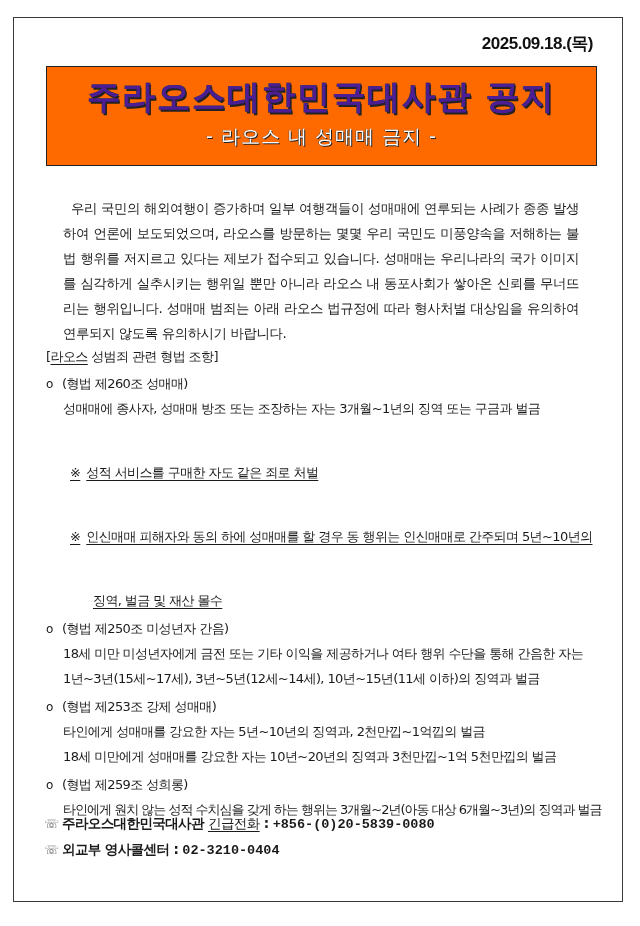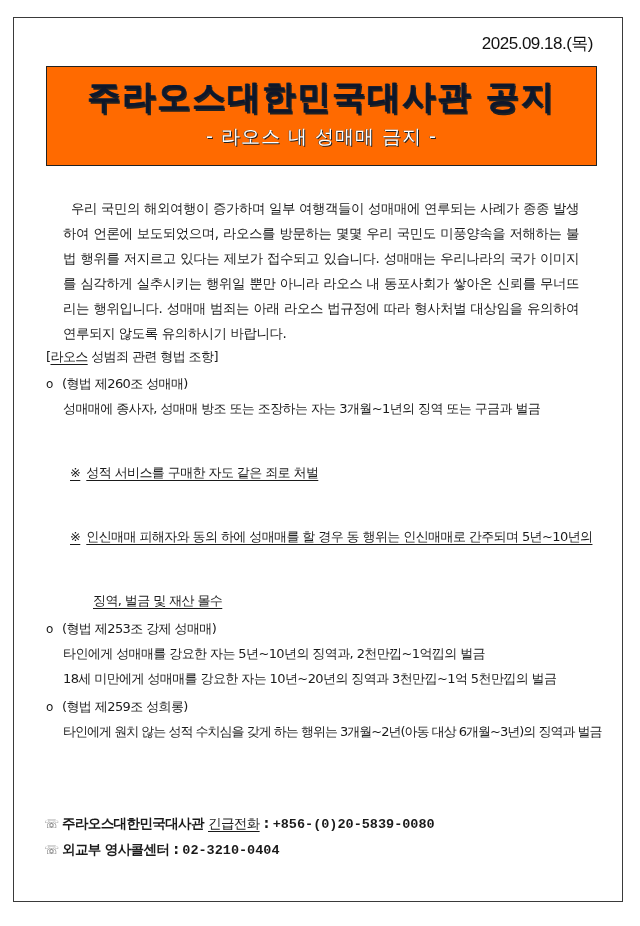--- a/index.html
+++ b/index.html
@@ -22,42 +22,42 @@
       width: 610px;
       height: 885px;
       border: 1.5px solid #3a3a3a;
       box-sizing: border-box;
     }
     .date {
       position: absolute;
       right: 47px;
       top: 32px;
       font-size: 17px;
-      font-weight: normal;
+      font-weight: bold;
       letter-spacing: -0.5px;
       color: #111;
       font-family: "Liberation Sans", sans-serif;
     }
     .title-box {
       position: absolute;
       left: 46px;
       top: 66px;
       width: 551px;
       height: 100px;
       background: #ff6a00;
       border: 1.5px solid #222;
       box-sizing: border-box;
       text-align: center;
     }
     .title-main {
       margin-top: 8px;
       font-size: 33px;
       font-weight: bold;
       letter-spacing: 2px;
-      color: #0f172a;
+      color: #4c1d95;
       text-shadow: 1.5px 1.5px 0 #222, -0.5px -0.5px 0 #444, 1px 0 0 #333;
       font-family: "DejaVu Sans", sans-serif;
     }
     .title-sub {
       margin-top: 4px;
       font-size: 19px;
       font-weight: normal;
       letter-spacing: 1px;
       color: #ffffff;
       text-shadow: 1px 1px 0 #222, -0.5px -0.5px 0 #444;
@@ -185,20 +185,27 @@
       <span class="mark">※</span><span class="u">성적 서비스를 구매한 자도 같은 죄로 처벌</span>
     </div>
     <div class="law-note">
       <span class="mark">※</span><span class="u">인신매매 피해자와 동의 하에 성매매를 할 경우 동 행위는 인신매매로 간주되며 5년~10년의</span>
     </div>
     <div class="law-note cont">
       <span class="u">징역, 벌금 및 재산 몰수</span>
     </div>
   </div>
 
+  <div class="law">
+    <div class="law-title">
+      <span class="bullet">o</span><span>(형법 제250조 미성년자 간음)</span>
+    </div>
+    <div class="law-line">18세 미만 미성년자에게 금전 또는 기타 이익을 제공하거나 여타 행위 수단을 통해 간음한 자는</div>
+    <div class="law-line">1년~3년(15세~17세), 3년~5년(12세~14세), 10년~15년(11세 이하)의 징역과 벌금</div>
+  </div>
 
   <div class="law">
     <div class="law-title">
       <span class="bullet">o</span><span>(형법 제253조 강제 성매매)</span>
     </div>
     <div class="law-line">타인에게 성매매를 강요한 자는 5년~10년의 징역과, 2천만낍~1억낍의 벌금</div>
     <div class="law-line">18세 미만에게 성매매를 강요한 자는 10년~20년의 징역과 3천만낍~1억 5천만낍의 벌금</div>
   </div>
 
 

